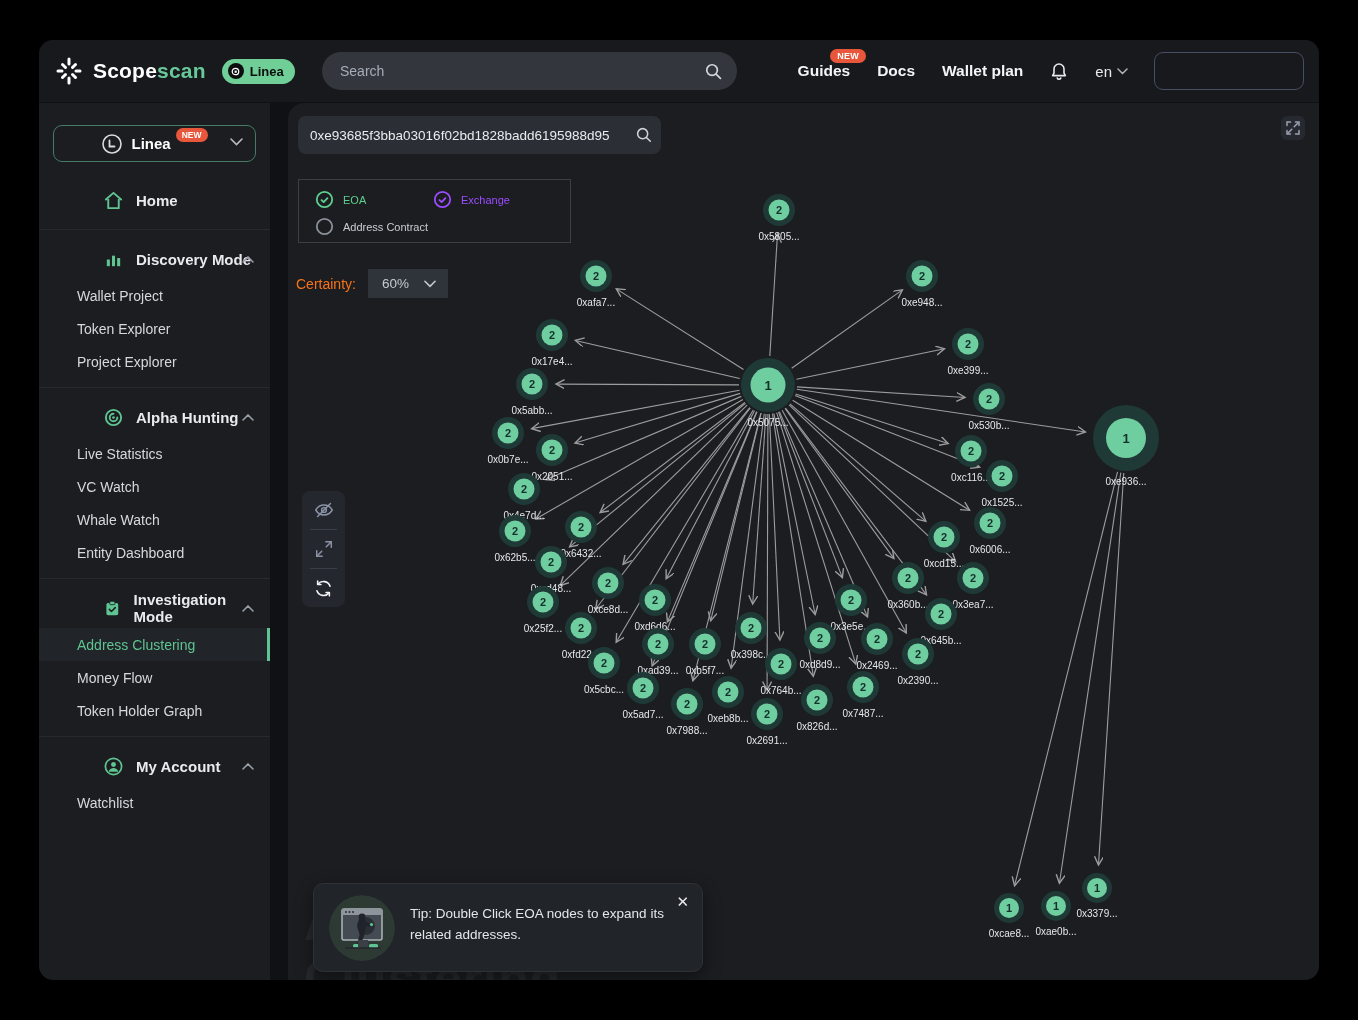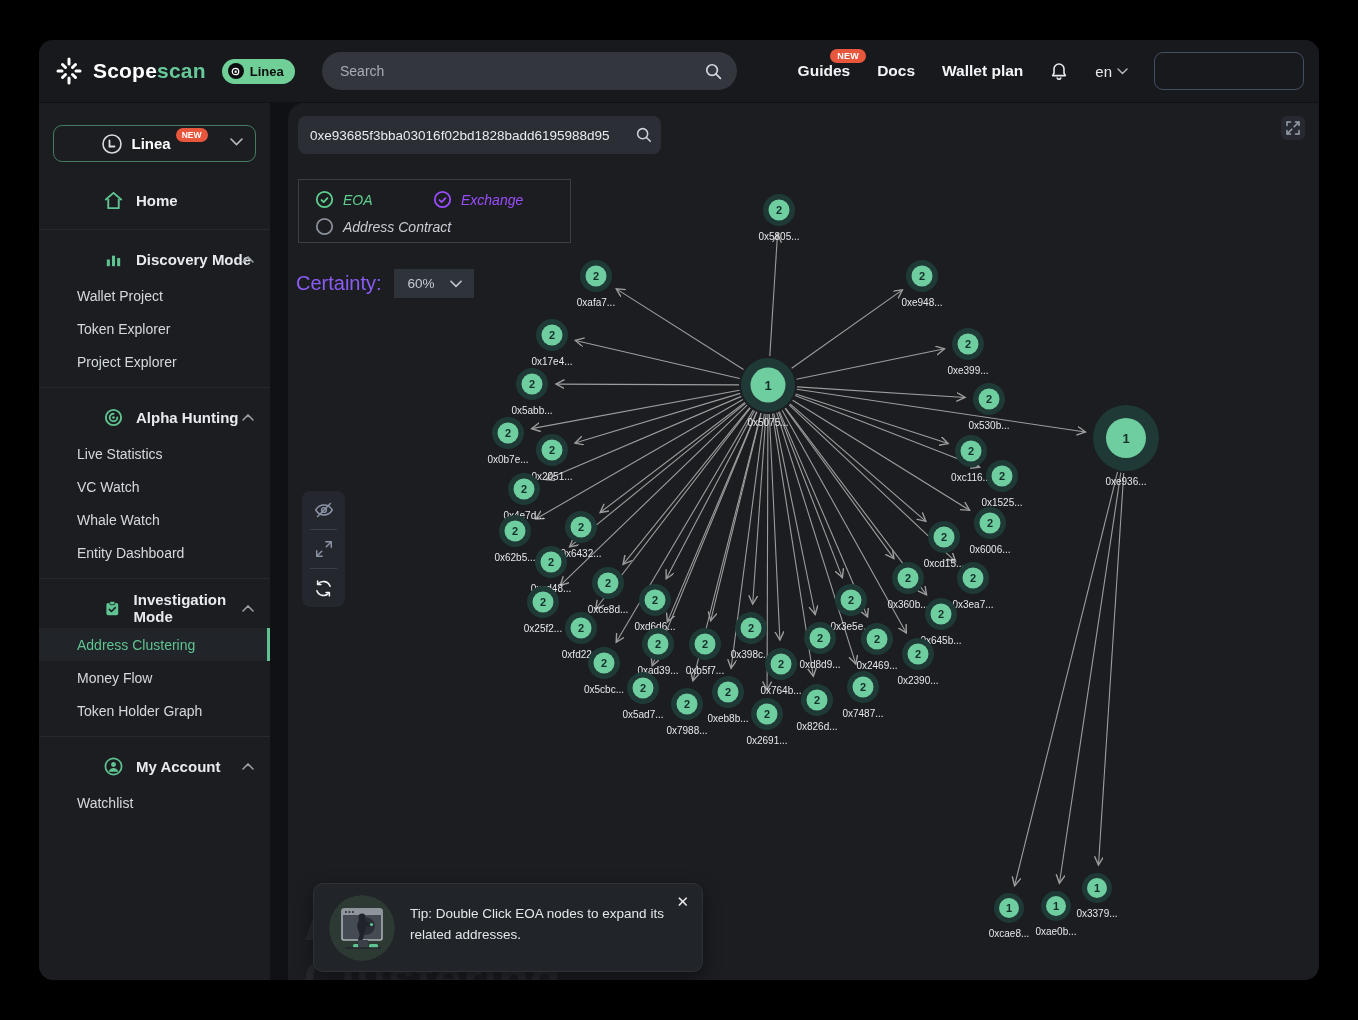--- a/index.html
+++ b/index.html
@@ -52,24 +52,24 @@
     border-radius:16px 0 14px 0; overflow:hidden; }
   .addr-wrap { position:absolute; left:10px; top:13px; width:363px; height:38px; background:#2b2f35;
     border-radius:8px; display:flex; align-items:center; padding:0 8px 0 12px; }
   .addr-wrap input { flex:1; min-width:0; background:transparent; border:none; outline:none; color:#e9ecef;
     font-size:13.5px; font-family:"Liberation Sans","DejaVu Sans",sans-serif; }
   .addr-wrap svg { flex:none; margin-left:-14px; }
   .fs-btn { position:absolute; right:14px; top:13px; width:24px; height:24px; background:#26292f;
     border:none; border-radius:6px; display:flex; align-items:center; justify-content:center; cursor:pointer; }
   .legend { position:absolute; left:10px; top:76px; width:273px; height:64px; border:1px solid #3a3e45;
     display:grid; grid-template-columns:118px 1fr; padding:10px 0 10px 16px; row-gap:8px; align-items:center; }
-  .lg-item { display:flex; align-items:center; gap:9px; font-size:14px;font-style:italic; }
+  .lg-item { display:flex; align-items:center; gap:9px; font-size:11px; }
   .lg-item:nth-child(3) { grid-column:1 / span 2; }
   .certainty { position:absolute; left:8px; top:166px; display:flex; align-items:center; gap:12px; }
-  .certainty .clab { color:#8b5cf6; font-size:20px; }
+  .certainty .clab { color:#f97316; font-size:14px; }
   .cert-dd { width:80px; height:29px; background:#2f333a; display:flex; align-items:center;
     justify-content:space-between; padding:0 12px 0 14px; color:#c6cbd2; font-size:13.5px; cursor:pointer; }
   .gtoolbar { position:absolute; left:14px; top:388px; width:43px; background:#24272d; border-radius:8px;
     display:flex; flex-direction:column; align-items:center; }
   .gt-btn { width:43px; height:38px; display:flex; align-items:center; justify-content:center;
     background:transparent; border:none; cursor:pointer; }
   .gt-sep { width:27px; height:1px; background:#3a3e46; }
   .watermark { position:absolute; left:16px; top:792px; color:rgba(255,255,255,.055); font-size:50px;
     font-weight:600; line-height:1.12; letter-spacing:1px; z-index:1; white-space:nowrap; }
   #graph { position:absolute; left:0; top:0; z-index:2; }

